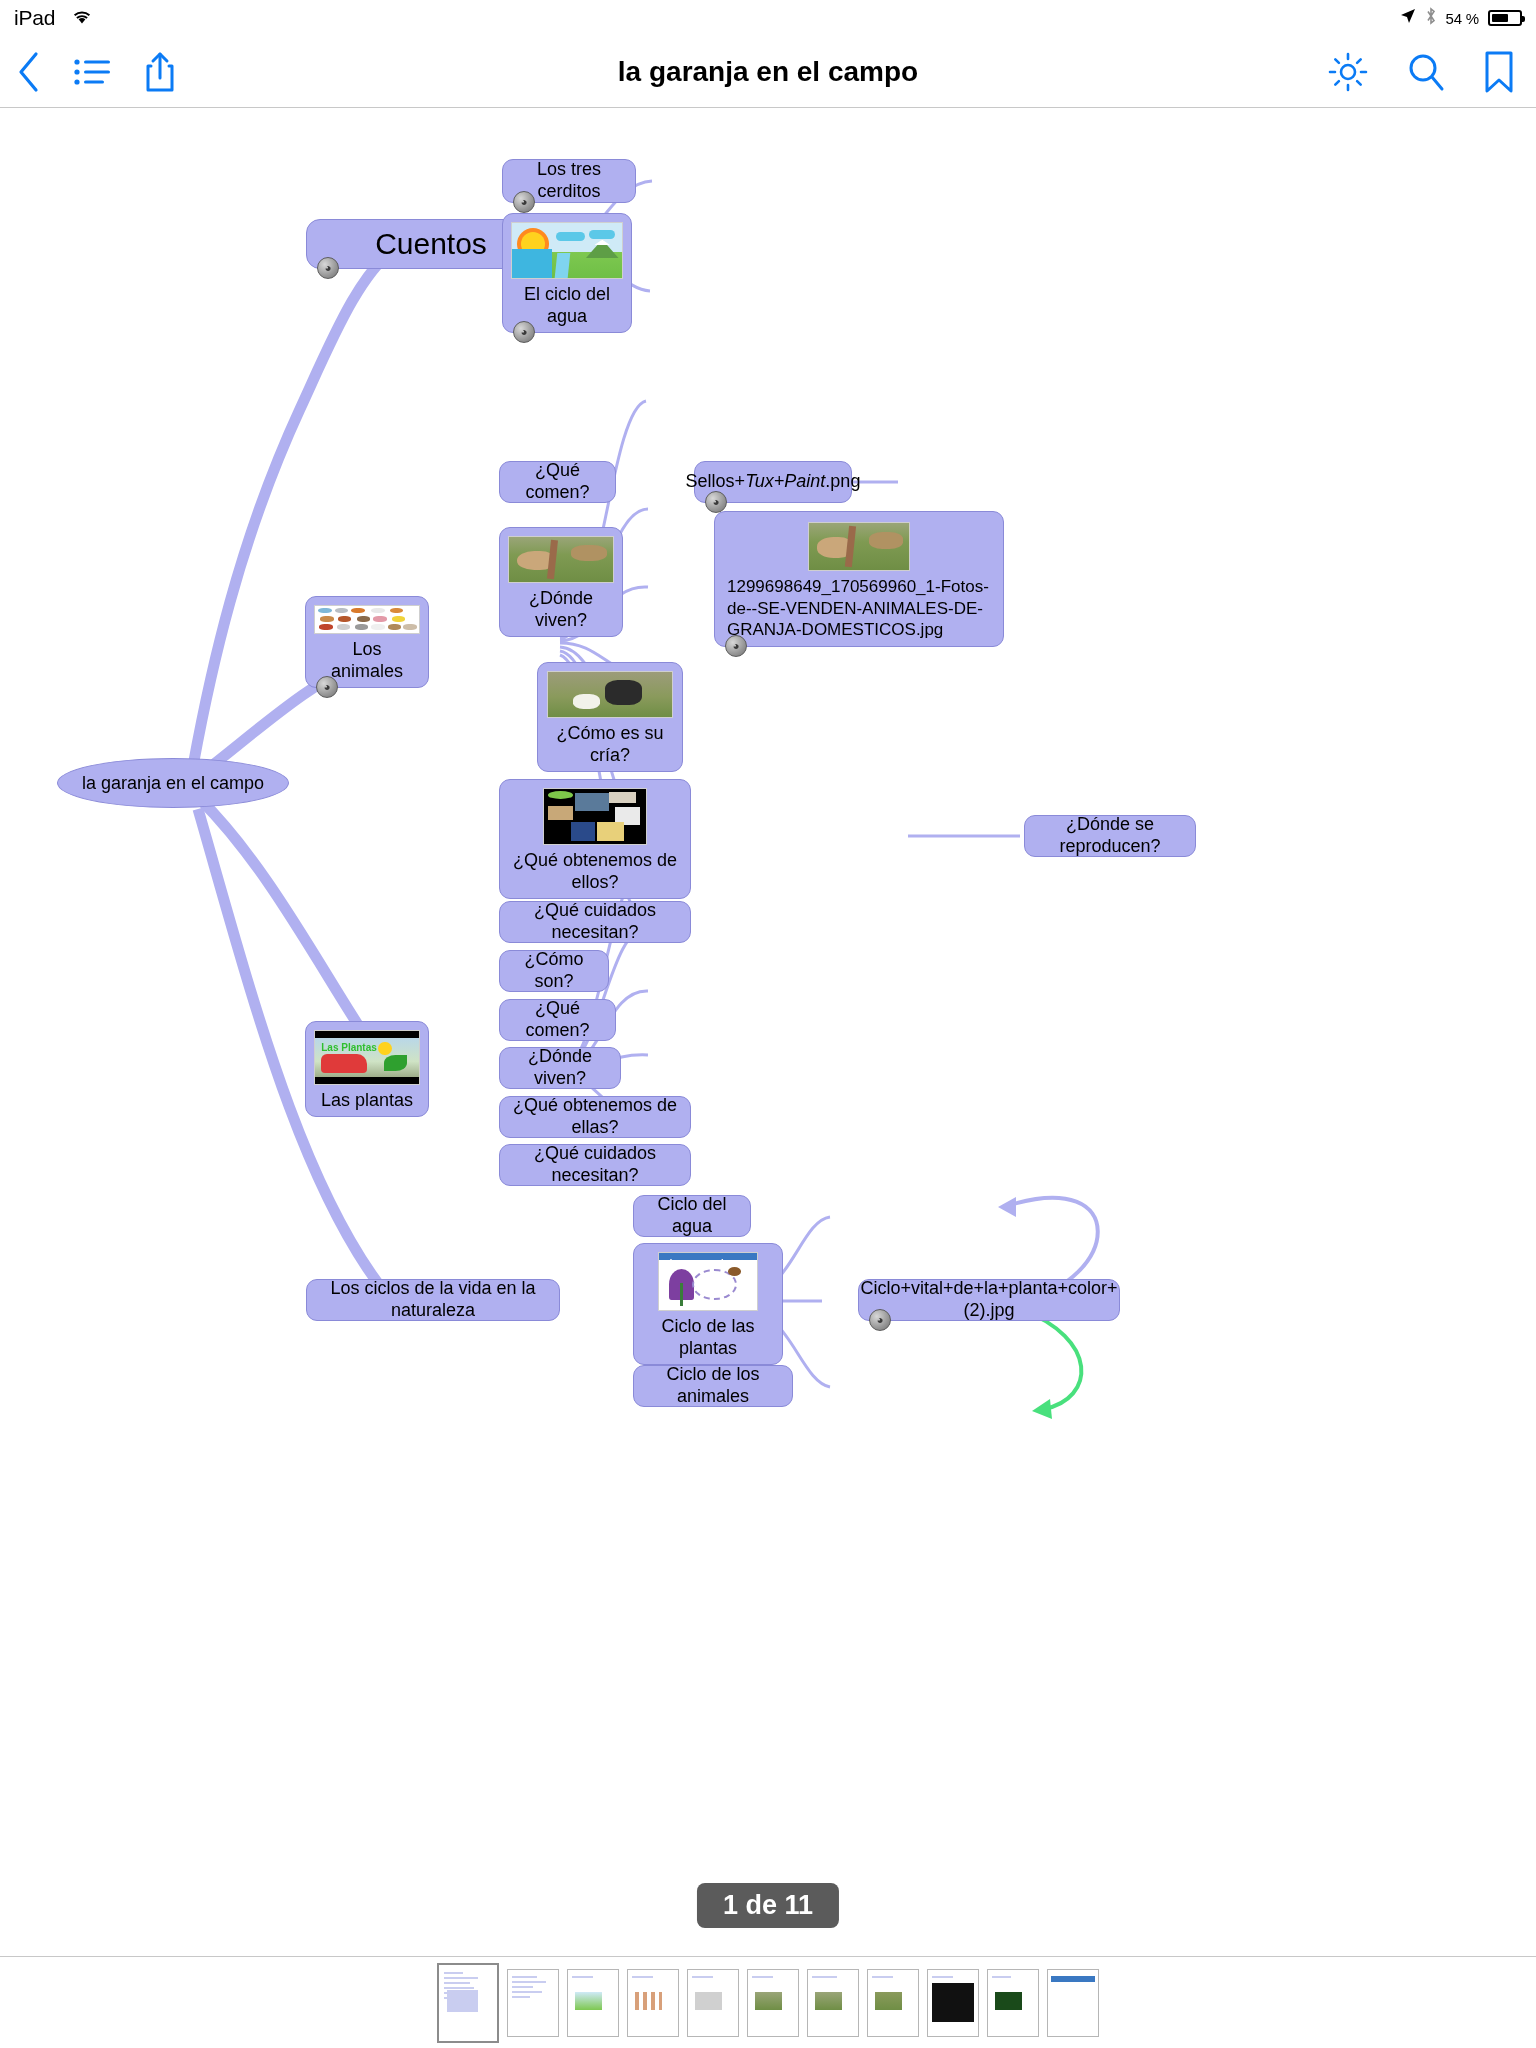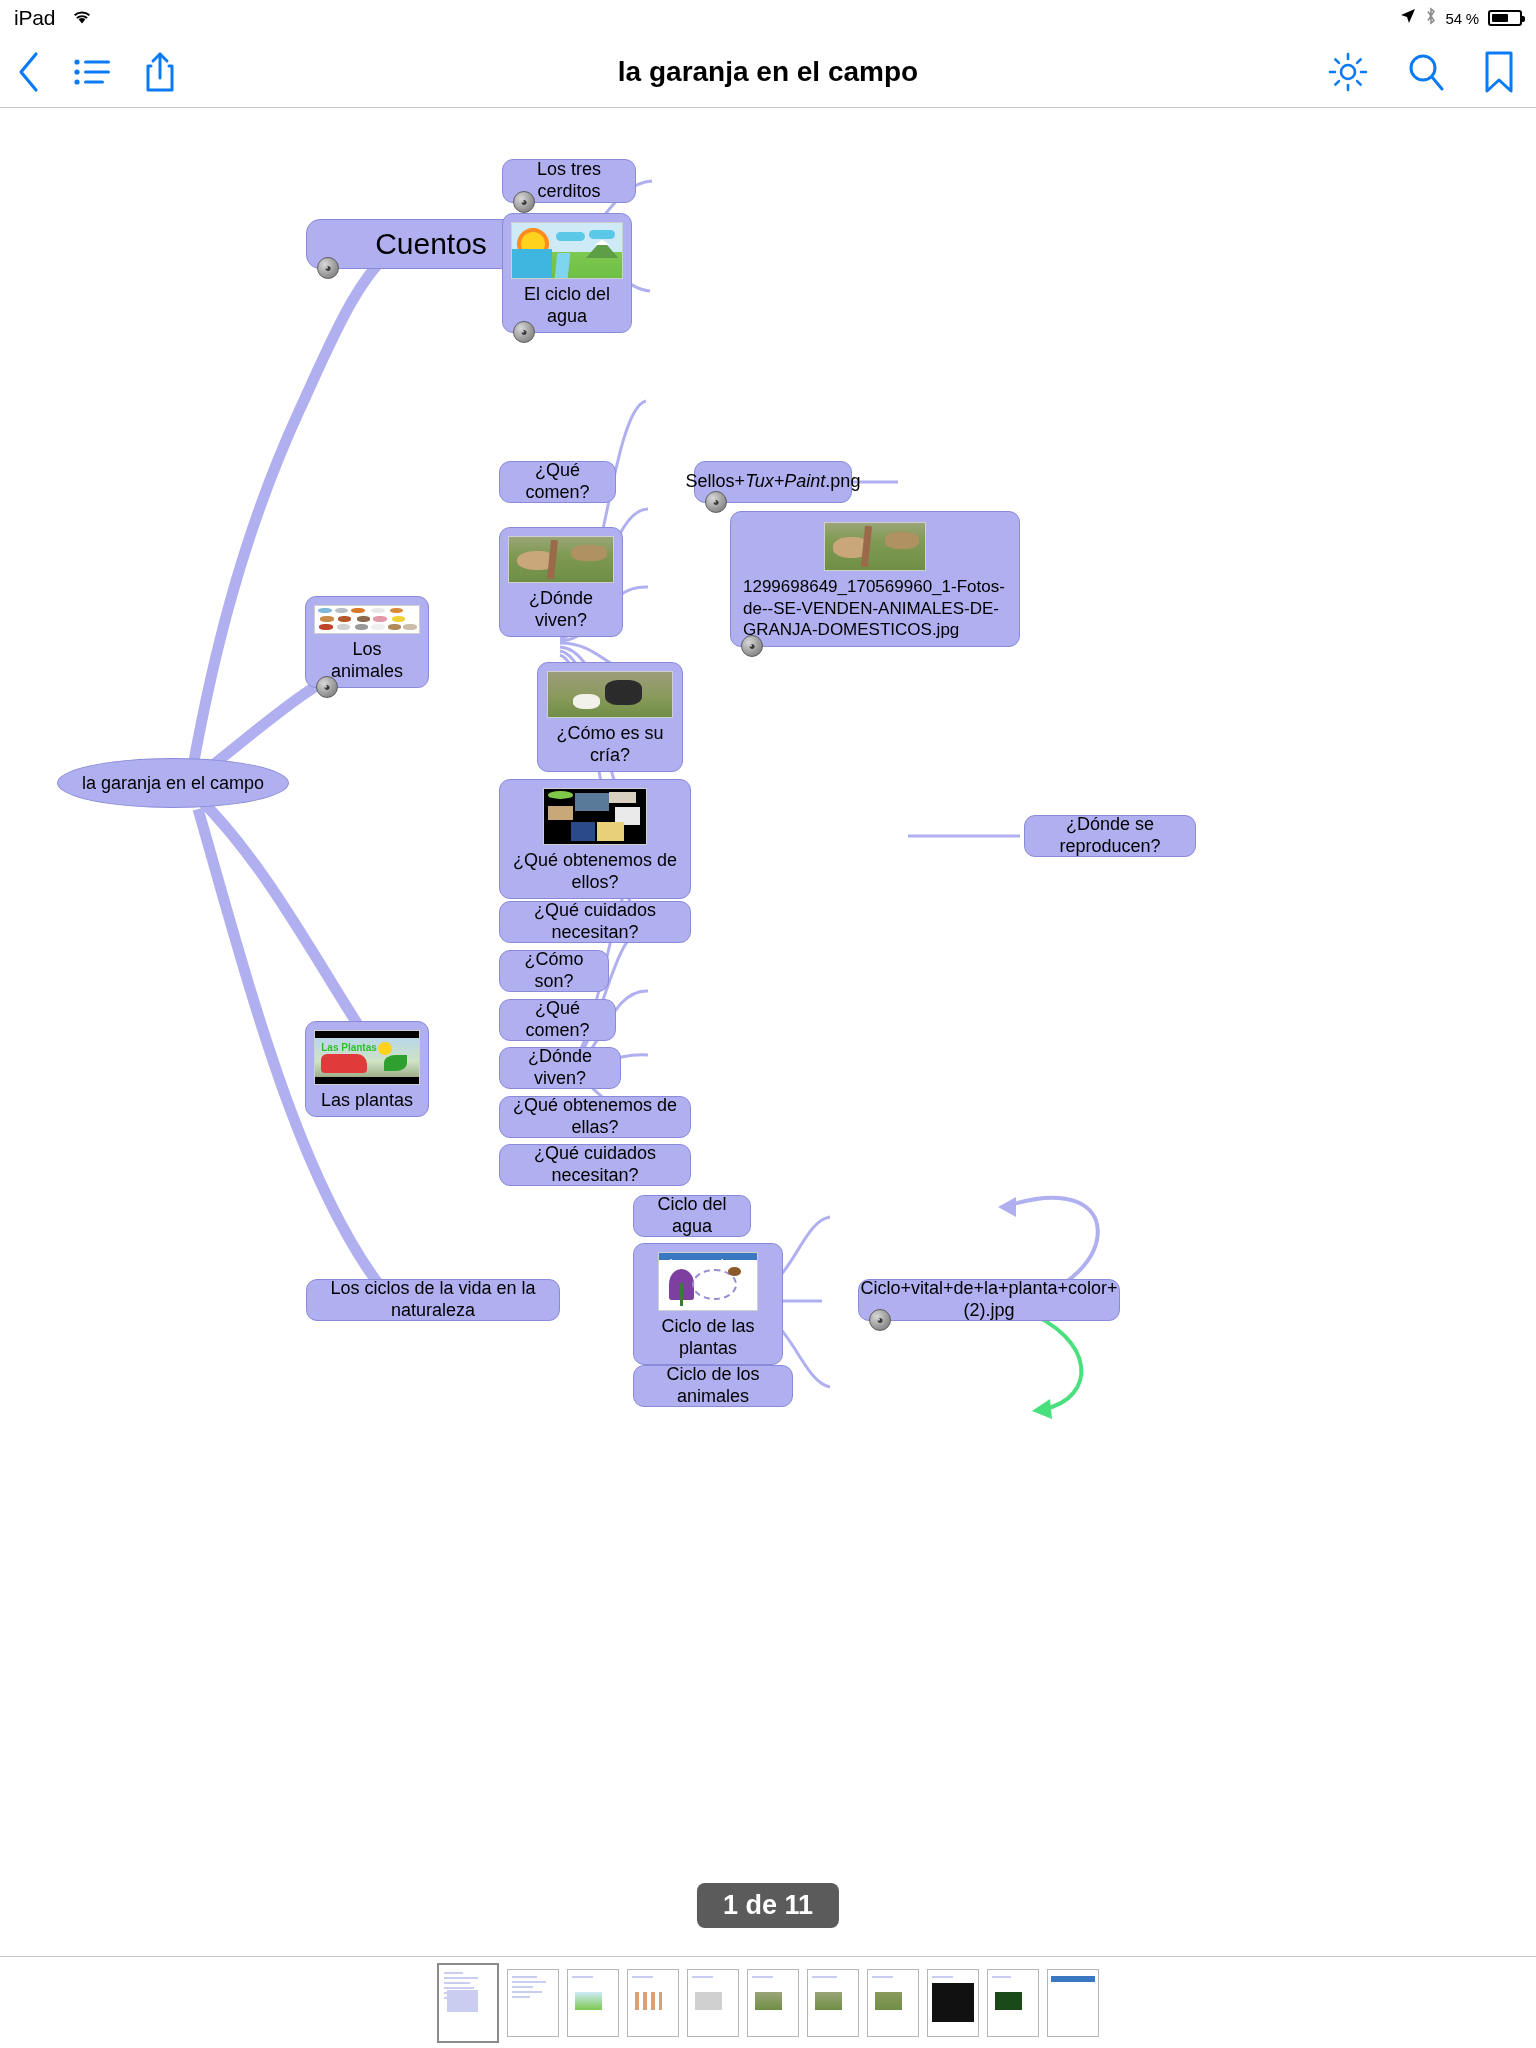--- a/index.html
+++ b/index.html
@@ -349,21 +349,21 @@
 
   <div class="node imgnode" style="left:499px; top:418px; width:124px; height:110px;">
     <div class="thumb art-pasture" style="width:106px; height:70px;">
       <span class="a1"></span>
         <span class="a2"></span>
         <span class="rail"></span>
     </div>
     <span class="label">¿Dónde viven?</span>
   </div>
 
-  <div class="node imgnode" style="left:730px; top:402px; width:290px; height:136px; padding:10px 12px 6px 12px;">
+  <div class="node imgnode" style="left:714px; top:402px; width:290px; height:136px; padding:10px 12px 6px 12px;">
     <div class="thumb art-pasture" style="width:102px; height:62px;">
       <span class="a1"></span>
         <span class="a2"></span>
         <span class="rail"></span>
     </div>
     <span class="label" style="font-size:17px; text-align:left; align-self:flex-start; line-height:1.25;">1299698649_170569960_1-Fotos-de--SE-VENDEN-ANIMALES-DE-GRANJA-DOMESTICOS.jpg</span>
     <span class="badge" style="left:10px; bottom:-11px;">◕</span>
   </div>
 
   <div class="node imgnode" style="left:499px; top:553px; width:146px; height:110px;margin-left:38px;">

